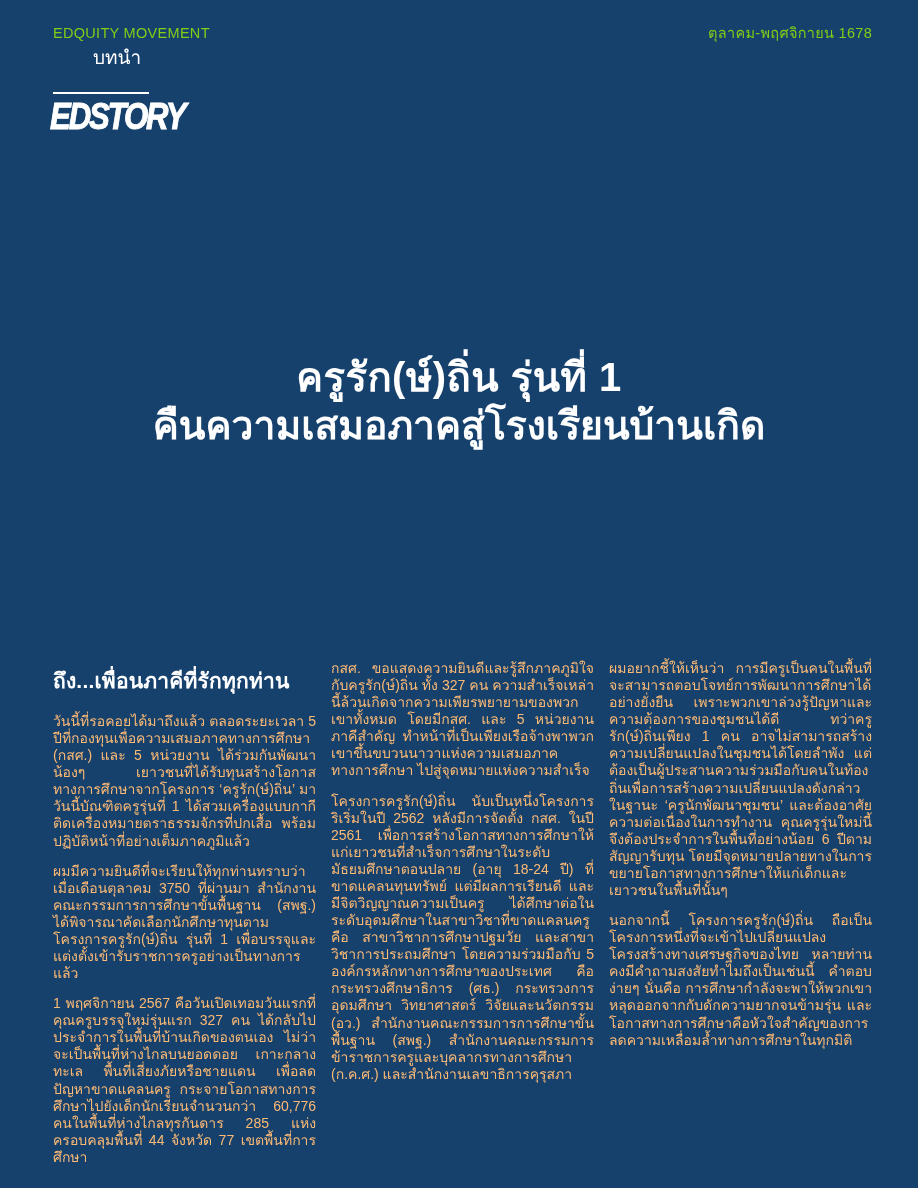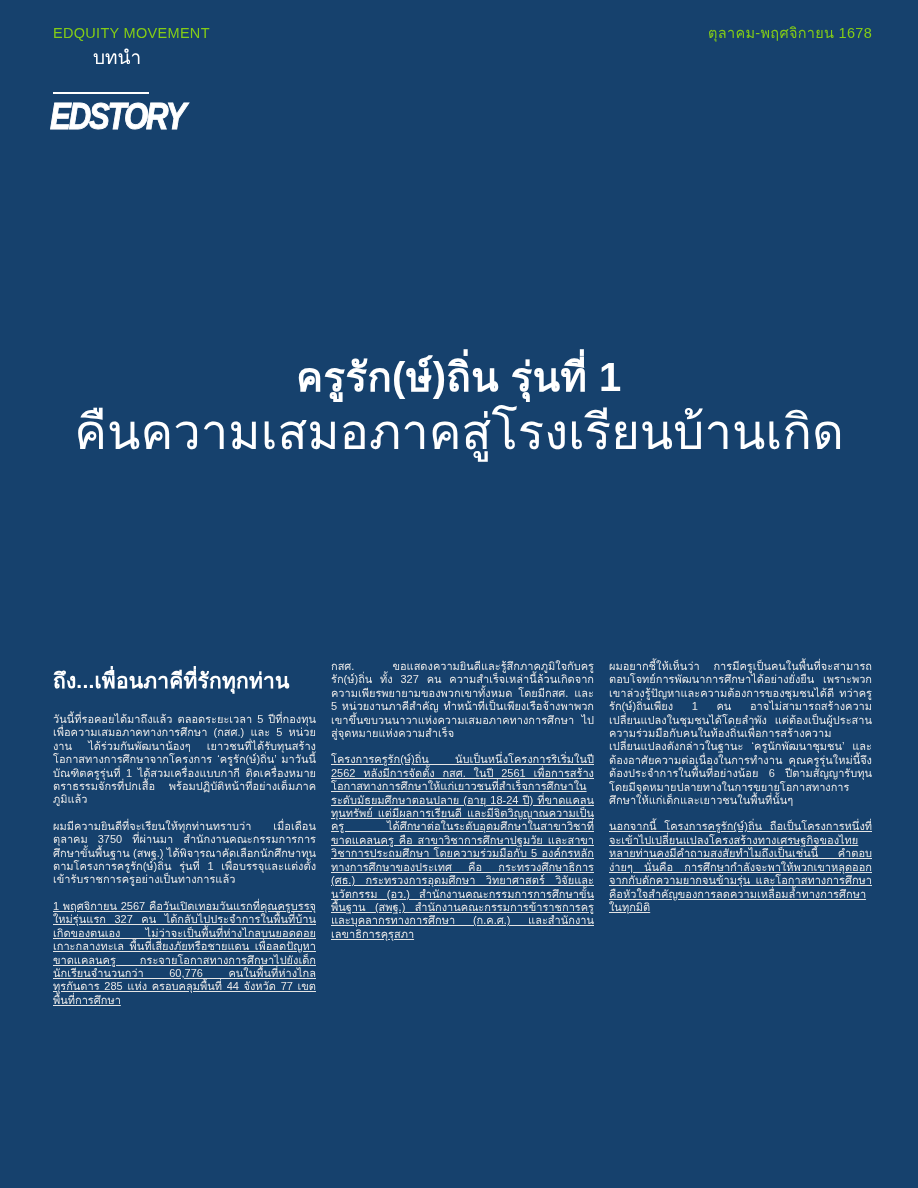--- a/index.html
+++ b/index.html
@@ -62,45 +62,45 @@
     top: 352px; left: 0; right: 0;
     text-align: center;
     line-height: 1.25;
   }
   .headline .line1 {
     font-size: 40px;
     font-weight: 700;
     letter-spacing: 0.5px;
   }
   .headline .line2 {
-    font-size: 49px;
-    font-weight: 400;
+    font-size: 39px;
+    font-weight: 700;
   }
   
   .article {
     position: absolute;
     top: 660px; left: 53px; right: 46px;
     display: grid;
     grid-template-columns: 1fr 1fr 1fr;
     column-gap: 15px;
   }
   .salutation {
     font-size: 21px;
     font-weight: 700;
     margin: 4px 0 16px 0;
     letter-spacing: 0.2px;
   }
   .col p {
     margin: 0 0 13px 0;
-    font-size: 11px;
+    font-size: 14px;
     line-height: 1.22;
     text-align: justify;
-    color: #e5e5e5;
+    color: #fdba74;
   }
-  .col p:last-child { margin-bottom: 0; text-decoration: underline; }
+  .col p:last-child { margin-bottom: 0; }
 </style>
 </head>
 <body>
 
 <div class="page">
 
   <div class="top-bar">
     <span>EDQUITY MOVEMENT</span>
     <span>ตุลาคม-พฤศจิกายน 1678</span>
   </div>

